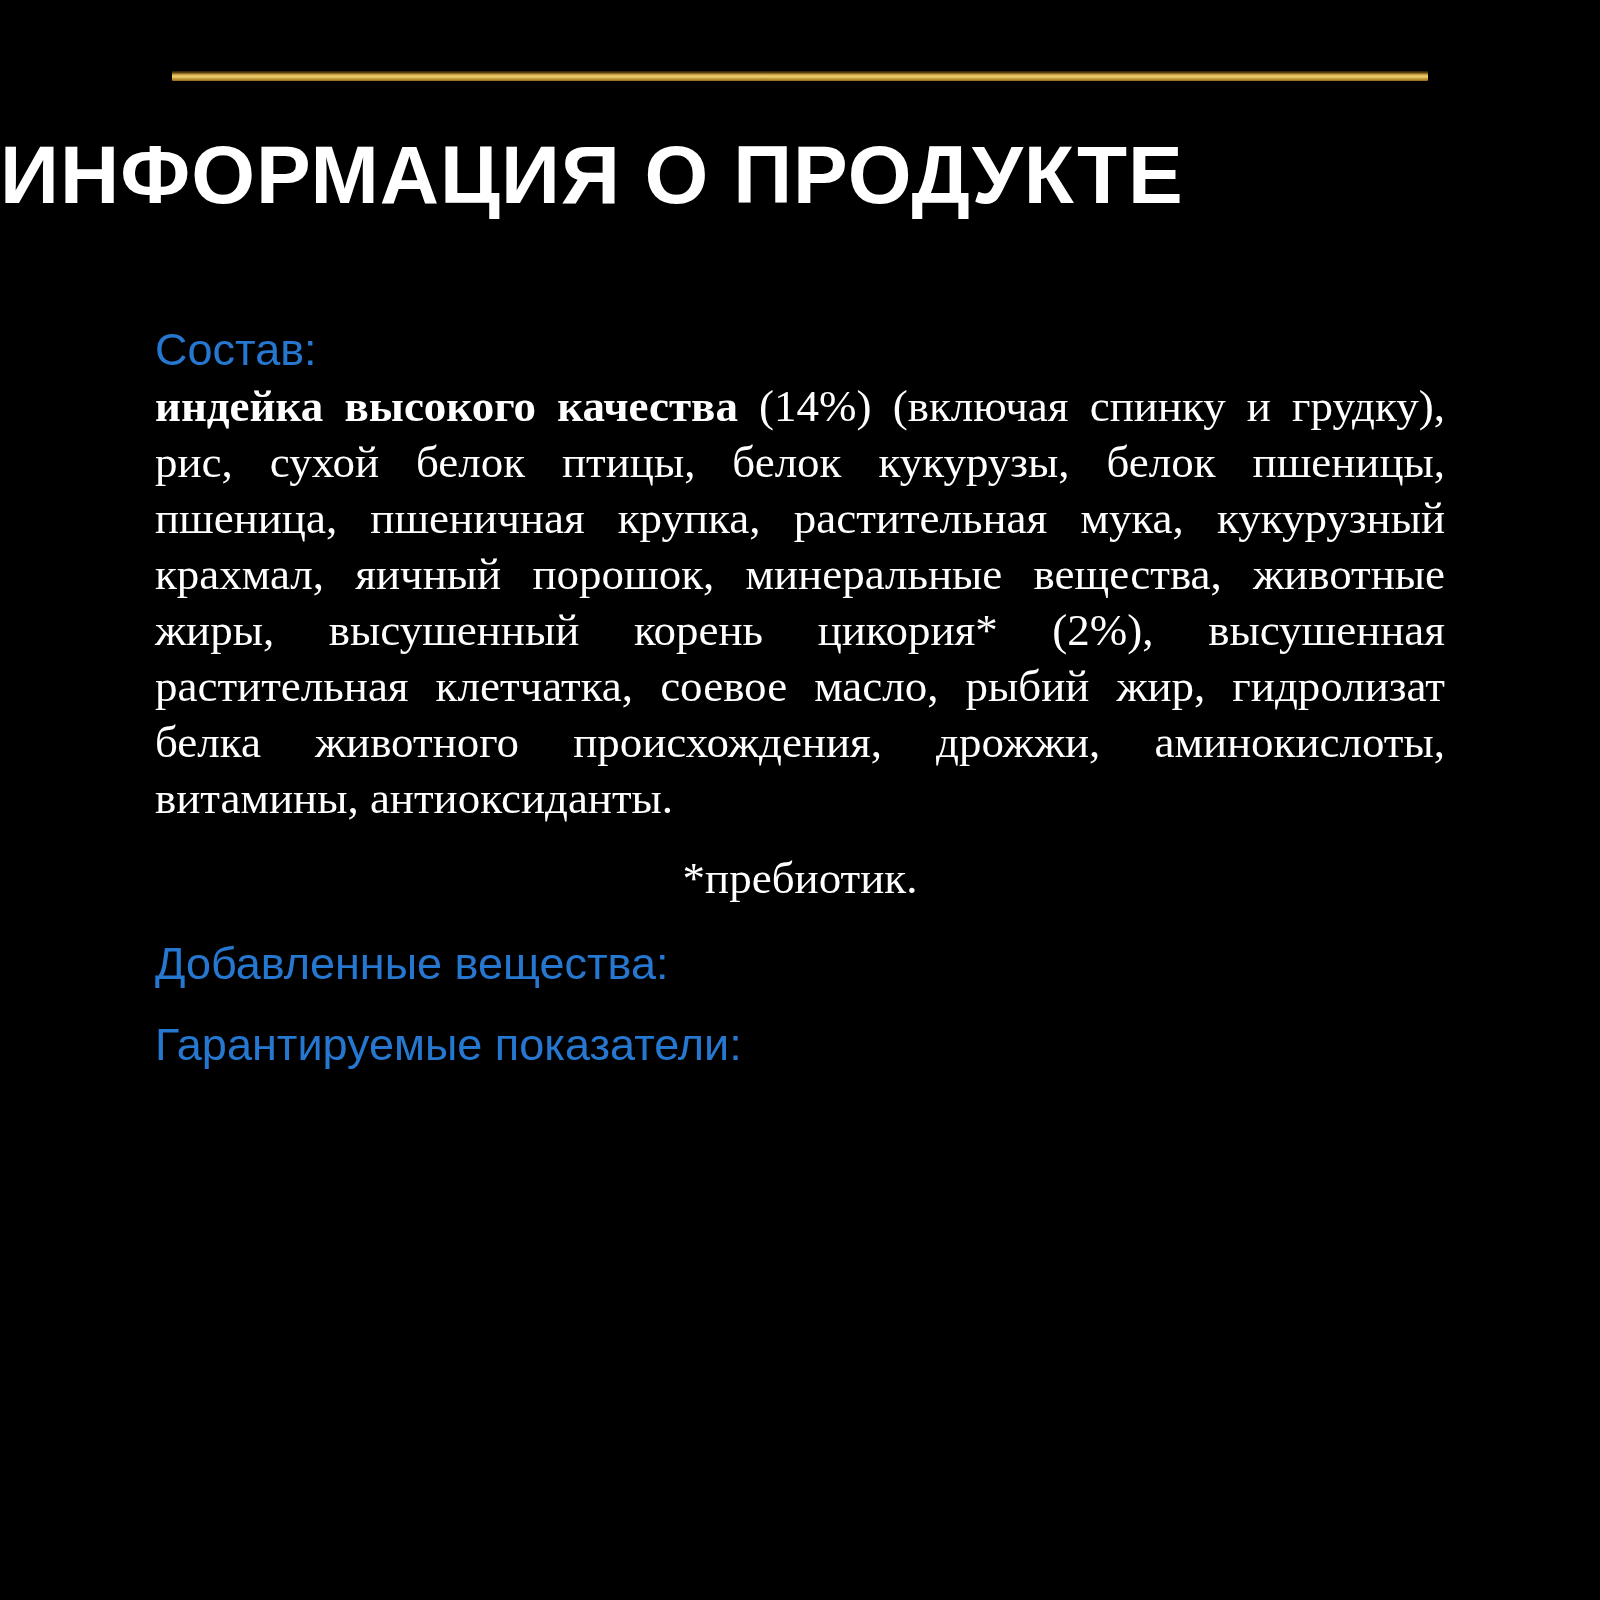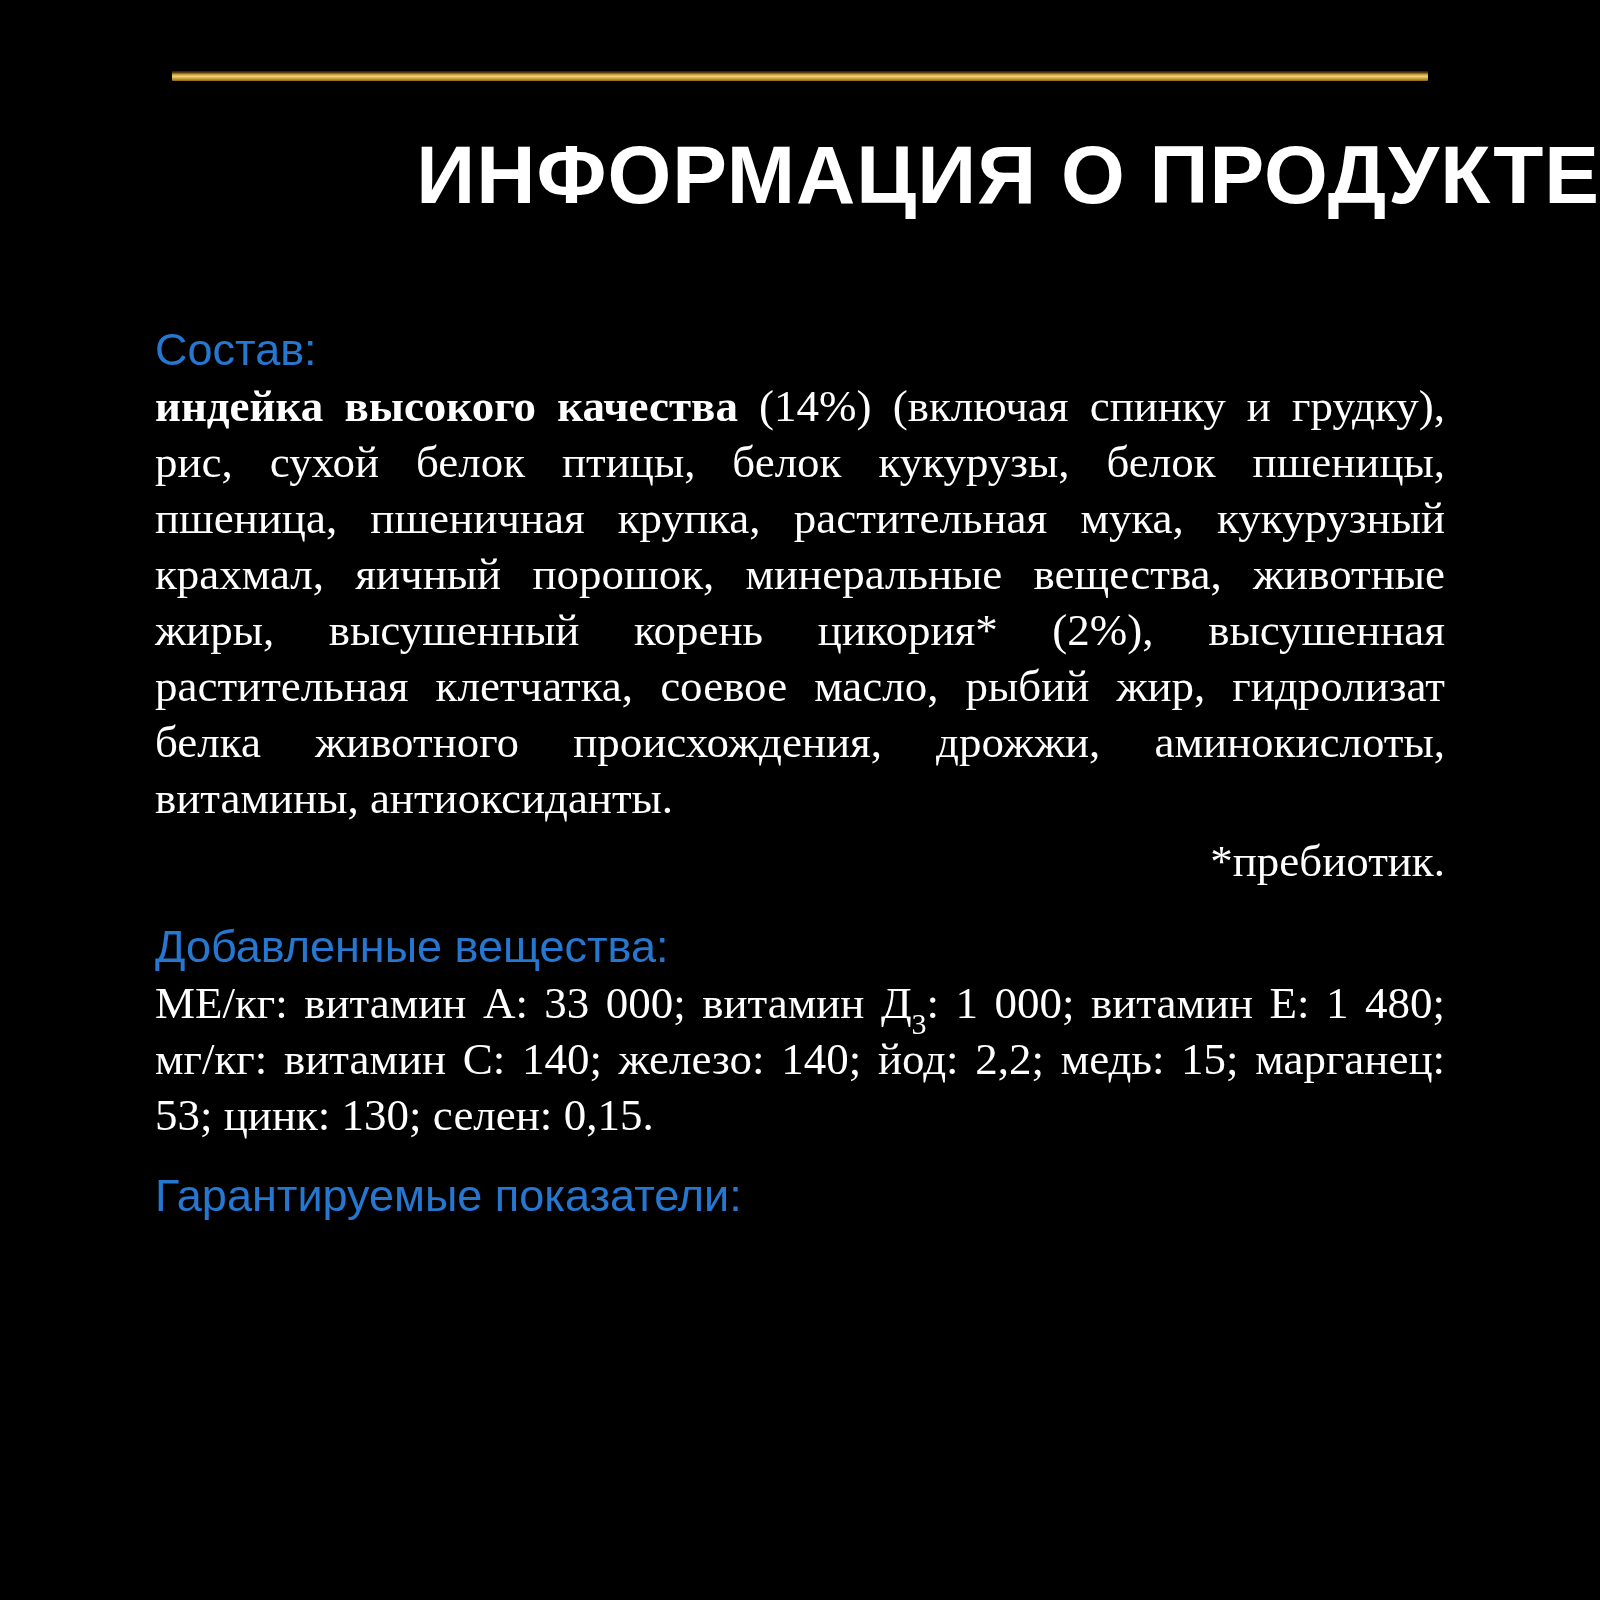--- a/index.html
+++ b/index.html
@@ -29,21 +29,21 @@
       #f0ce74 55%,
       #caa23c 76%,
       #8a651e 100%);
   }
   .title {
     position: absolute;
     top: 134px;
     left: 0;
     width: 100%;
     margin: 0;
-    text-align: right;
+    text-align: left;
     color: #ffffff;
     font-size: 82px;
     font-weight: 700;
     letter-spacing: 1px;
     line-height: 1;
     white-space: nowrap;
   }
   .content {
     position: absolute;
     left: 155px;
@@ -63,22 +63,22 @@
     font-size: 45px;
     font-weight: 400;
     line-height: 56px;
     text-align: justify;
     font-family: Liberation Serif, serif;
   }
   .body-text strong {
     font-weight: 700;
   }
   .note {
-    margin-top: 7px;
-    text-align: right;
+    margin-top: 24px;
+    text-align: center;
   }
   .section-added {
     margin-top: 30px;
   }
   .section-guaranteed {
     margin-top: 25px;
   }
   .body-text sub {
     font-size: 30px;
     line-height: 0;
@@ -98,21 +98,20 @@
 
     <section>
       <h2 class="heading">Состав:</h2>
       <p class="body-text"><strong>индейка высокого качества</strong><span> (14%) (включая спинку и грудку), рис, сухой белок птицы, белок кукурузы, белок пшеницы, пшеница, пшеничная крупка, растительная мука, кукурузный крахмал, яичный порошок, минеральные вещества, животные жиры, высушенный корень цикория* (2%), высушенная растительная клетчатка, соевое масло, рыбий жир, гидролизат белка животного происхождения, дрожжи, аминокислоты, витамины, антиоксиданты.</span></p>
     </section>
 
     <p class="body-text note">*пребиотик.</p>
 
     <section class="section-added">
       <h2 class="heading">Добавленные вещества:</h2>
-      <p class="body-text"><span>МЕ/кг: витамин А: 33&nbsp;000; витамин Д</span><sub>3</sub><span>: 1&nbsp;000; витамин Е: 1&nbsp;480; мг/кг: витамин С: 140; железо: 140; йод: 2,2; медь: 15; марганец: 53; цинк: 130; селен: 0,15.</span></p>
     </section>
 
     <section class="section-guaranteed">
       <h2 class="heading">Гарантируемые показатели:</h2>
     </section>
 
   </main>
 </div>
 
 </body></html>

